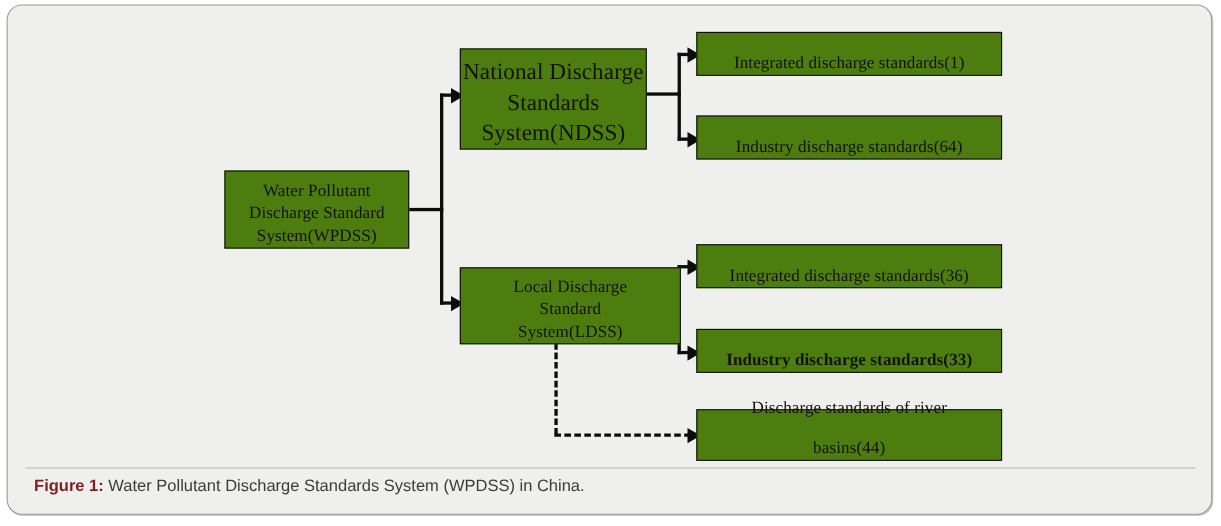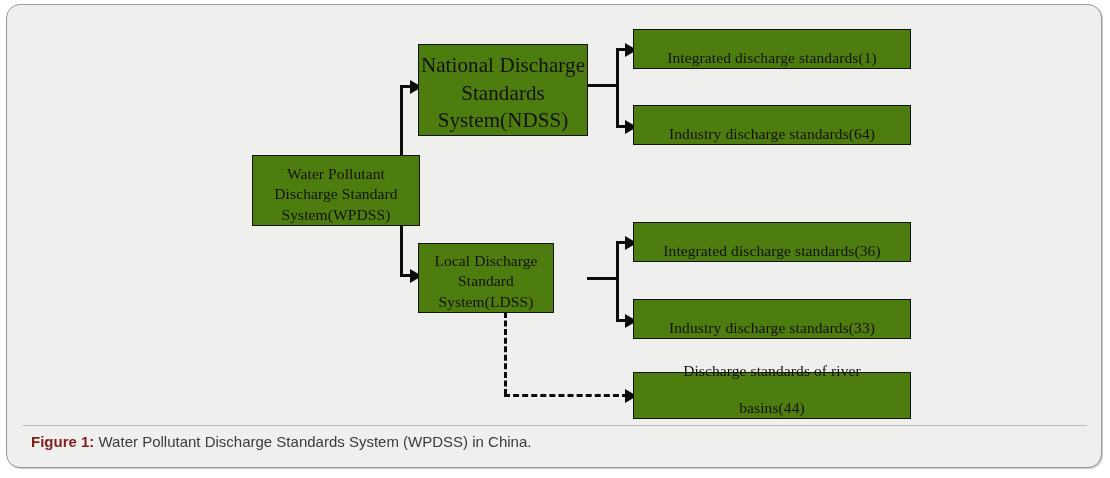--- a/index.html
+++ b/index.html
@@ -48,29 +48,29 @@
     flex-direction: column;
     align-items: center;
     justify-content: flex-end;
     text-align: center;
     line-height: 1.32;
     letter-spacing: 0.1px;
     z-index: 3;
   }
   .node .ln { display: block; white-space: nowrap; }
 
-  .node-root   { left: 197px; top: 150px; width: 168px; height: 71px; font-size: 15.5px; margin-left: 48px; }
+  .node-root   { left: 197px; top: 150px; width: 168px; height: 71px; font-size: 15.5px; }
   .node-ndss   { left: 411px; top: 39px;  width: 170px; height: 92px; font-size: 21px; }
-  .node-ldss   { left: 411px; top: 238px; width: 136px; height: 70px; font-size: 15.5px; }
+  .node-ldss   { left: 411px; top: 238px; width: 201px; height: 70px; font-size: 15.5px; }
 
   .node-leaf   { left: 626px; width: 278px; height: 40px; font-size: 15.5px; }
   .leaf-a { top: 24px; }
   .leaf-b { top: 100px; }
   .leaf-c { top: 217px; }
-  .leaf-d { top: 294px; }
+  .leaf-d { top: 294px; font-weight: bold; }
   .node-basin { left: 626px; top: 367px; width: 278px; height: 47px; font-size: 15.5px; gap: 16px; }
 
   
   .ln-h, .ln-v {
     position: absolute;
     background: #0c0c0c;
     z-index: 2;
   }
   .ln-h { height: 3px; }
   .ln-v { width: 3px; }

